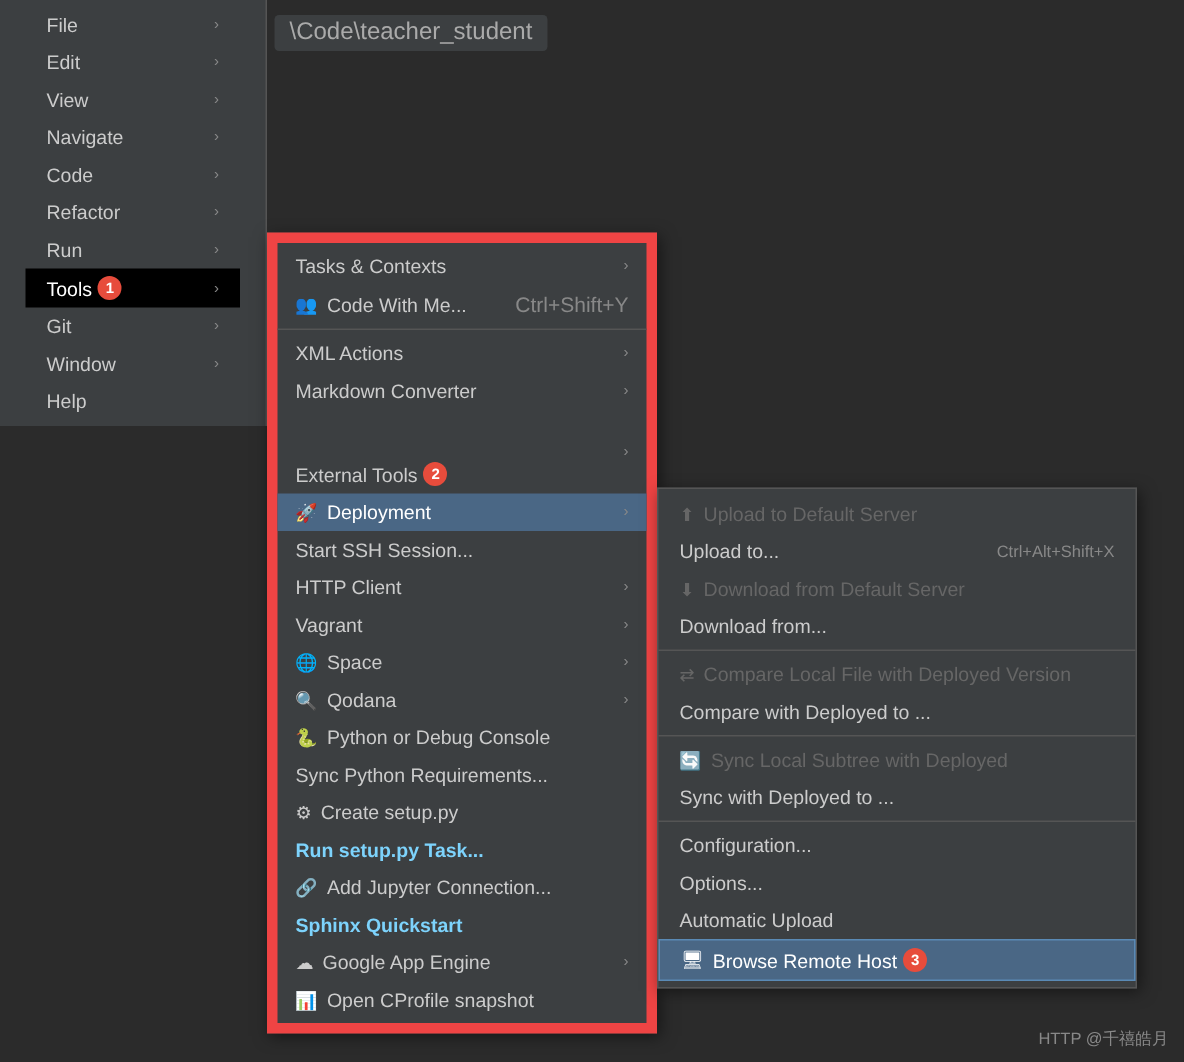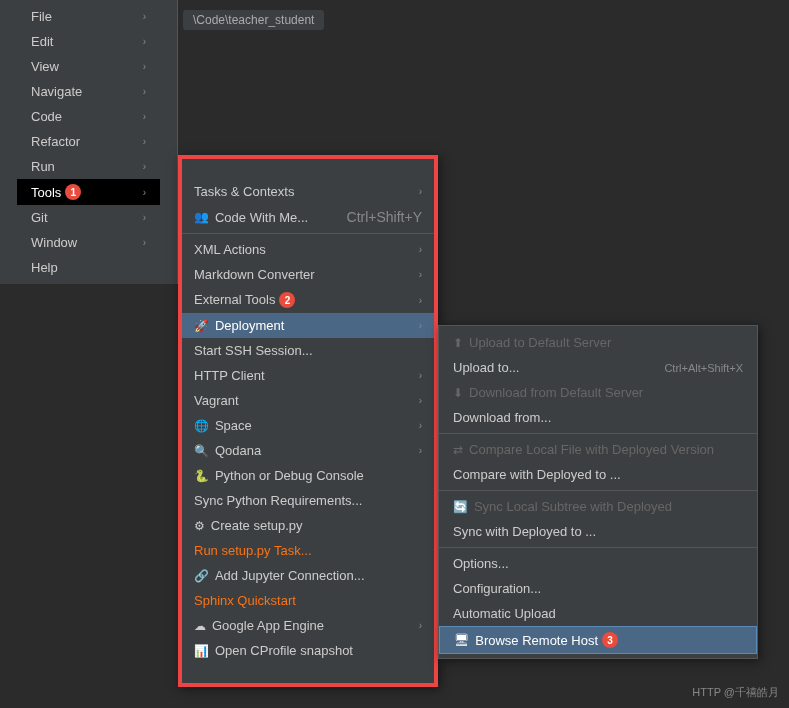--- a/index.html
+++ b/index.html
@@ -21,21 +21,21 @@
       background: #2b2b2b;
     }
 
     
     .title-bar {
       position: absolute;
       top: 10px;
       left: 183px;
       background: #3c3f41;
       padding: 3px 10px;
-      font-size: 12px;
+      font-size: 16px;
       color: #aaa;
       border-radius: 3px;
     }
 
     
     .watermark {
       position: absolute;
       bottom: 8px;
       right: 10px;
       font-size: 11px;
@@ -86,42 +86,43 @@
       margin-left: 4px;
     }
 
     
     .tools-submenu {
       position: absolute;
       top: 155px;
       left: 178px;
       width: 260px;
       background: #3c3f41;
-      border: 4px solid #ef4444;
-      padding: 20px 0;
+      border: 7px solid #ef4444;
+      padding: 3px 0;
       z-index: 10;
       box-shadow: 2px 2px 10px rgba(0,0,0,0.5);
     }
 
     .sub-item {
       display: flex;
       align-items: center;
       justify-content: space-between;
       padding: 5px 12px;
       cursor: pointer;
       color: #cccccc;
       white-space: nowrap;
     }
     .sub-item.active {
       background: #4a6785;
       color: #ffffff;
     }
     .sub-item.disabled {
-      color: #f97316;
+      color: #7dd3fc;
       cursor: default;
+      font-weight: bold;
     }
     .sub-item .shortcut {
       color: #888;
       font-size: 14px;
       margin-left: 12px;
     }
     .sub-item .arrow {
       font-size: 10px;
       color: #888;
     }
@@ -272,21 +273,21 @@
     <span>XML Actions</span>
     <span class="arrow">›</span>
   </div>
 
   <div class="sub-item">
     <span>Markdown Converter</span>
     <span class="arrow">›</span>
   </div>
 
   <div class="sub-item">
-    <span style="display:flex;">
+    <span style="display:flex;align-items:center;margin-top:30px;">
       <span>External Tools</span>
       <span class="badge">2</span>
     </span>
     <span class="arrow">›</span>
   </div>
 
   <div class="sub-item active">
     <span style="display:flex;align-items:center;">
       <span class="icon">🚀</span>
       <span>Deployment</span>
@@ -417,25 +418,25 @@
       <span>Sync Local Subtree with Deployed</span>
     </span>
   </div>
 
   <div class="dep-item">
     <span>Sync with Deployed to ...</span>
   </div>
   <div class="dep-divider"></div>
 
   <div class="dep-item">
+    <span>Configuration...</span>
+  </div>
+
+  <div class="dep-item">
     <span>Options...</span>
-  </div>
-
-  <div class="dep-item">
-    <span>Configuration...</span>
   </div>
 
   <div class="dep-item">
     <span>Automatic Upload</span>
   </div>
 
   <div class="dep-item active">
     <span style="display:flex;align-items:center;">
       <span class="icon">🖥</span>
       <span>Browse Remote Host</span>

